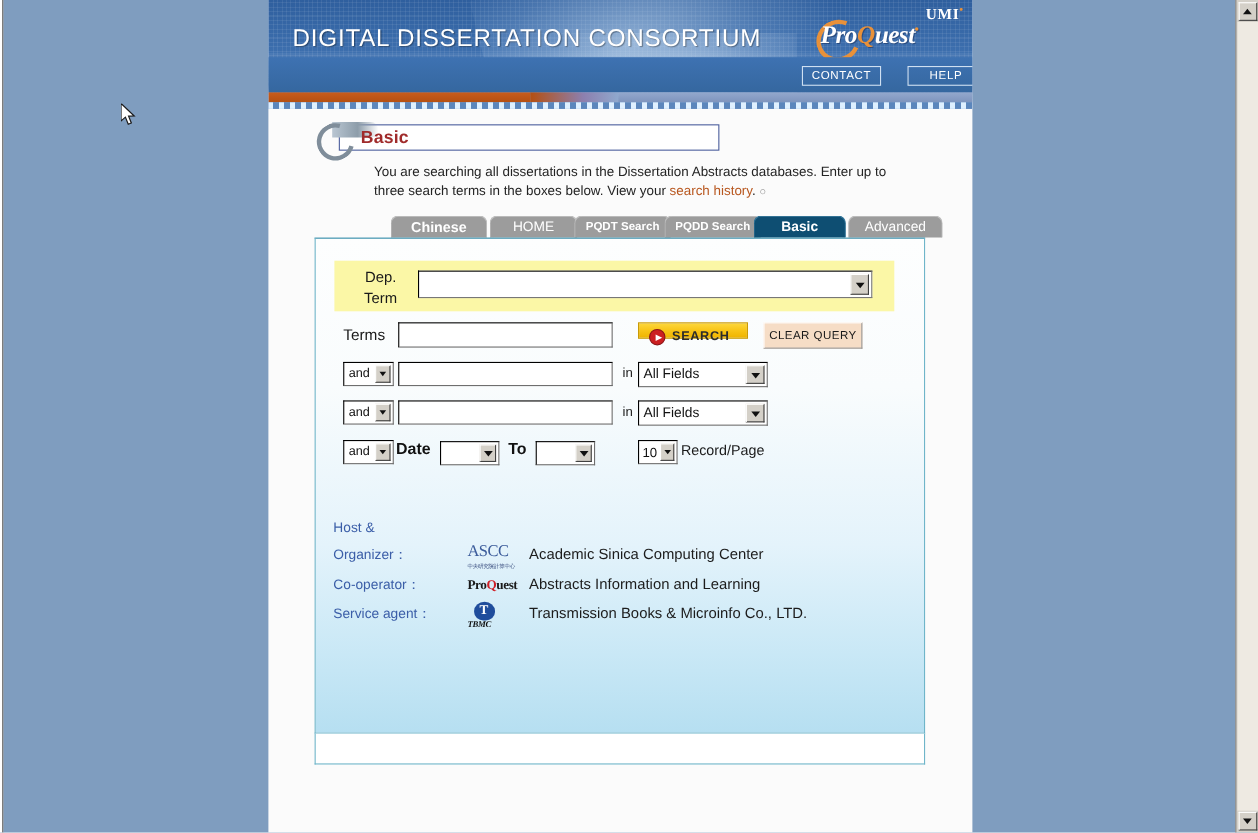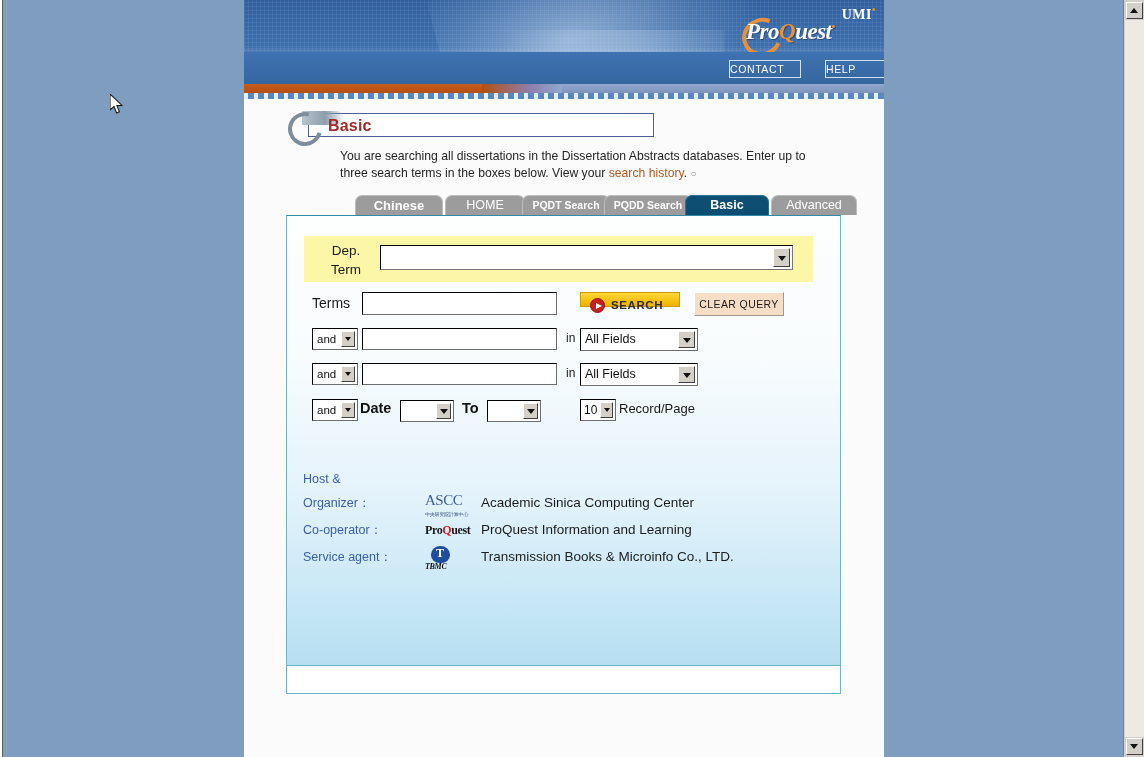--- a/index.html
+++ b/index.html
@@ -167,20 +167,21 @@
     background: linear-gradient(180deg,#3e72b2 0%,#35679f 100%);
   }
   .hdr-btn {
     position: absolute;
     top: 60px;
     height: 18px;
     border: 1px solid #cfe0f2;
     color: #ffffff;
     font-size: 10.5px;
     letter-spacing: .6px;
+    text-align: center;
     line-height: 17px;
     box-sizing: border-box;
     background: transparent;
   }
   #btn-contact { left: 485px; width: 72px; }
   #btn-help    { left: 562px; width: 70px; margin-left: 19px; }
 
   #banner-orange {
     position: absolute;
     left: 0; top: 84px;
@@ -640,20 +641,21 @@
       </div>
   </div>
 
   <div id="page">
 
     <div id="banner">
       <div id="banner-mesh"></div>
       <div id="banner-wave"></div>
       <div id="banner-wave2"></div>
 
+      <div id="banner-title">DIGITAL DISSERTATION CONSORTIUM</div>
 
       <div id="logo-block">
         <div id="umi-text">
           <span>UMI</span><sup>•</sup>
         </div>
         <div id="pq-logo">
           <div id="pq-ring"></div>
           <div id="pq-word">
             <span>Pro</span><b>Q</b><span>uest</span><sup>•</sup>
           </div>
@@ -778,21 +780,21 @@
               </div>
             </div>
             <div class="cred-text">Academic Sinica Computing Center</div>
           </div>
 
           <div class="cred-row">
             <div class="cred-label">Co-operator：</div>
             <div class="cred-logo">
               <div id="pq-logo2">Pro<span class="q">Q</span>uest</div>
             </div>
-            <div class="cred-text">ProQuest Information and Learning</div>
+            <div class="cred-text">Abstracts Information and Learning</div>
           </div>
 
           <div class="cred-row">
             <div class="cred-label">Service agent：</div>
             <div class="cred-logo">
               <div id="tbmc-logo">
                 <span class="disc"></span>
                 <span class="cap">TBMC</span>
               </div>
             </div>

